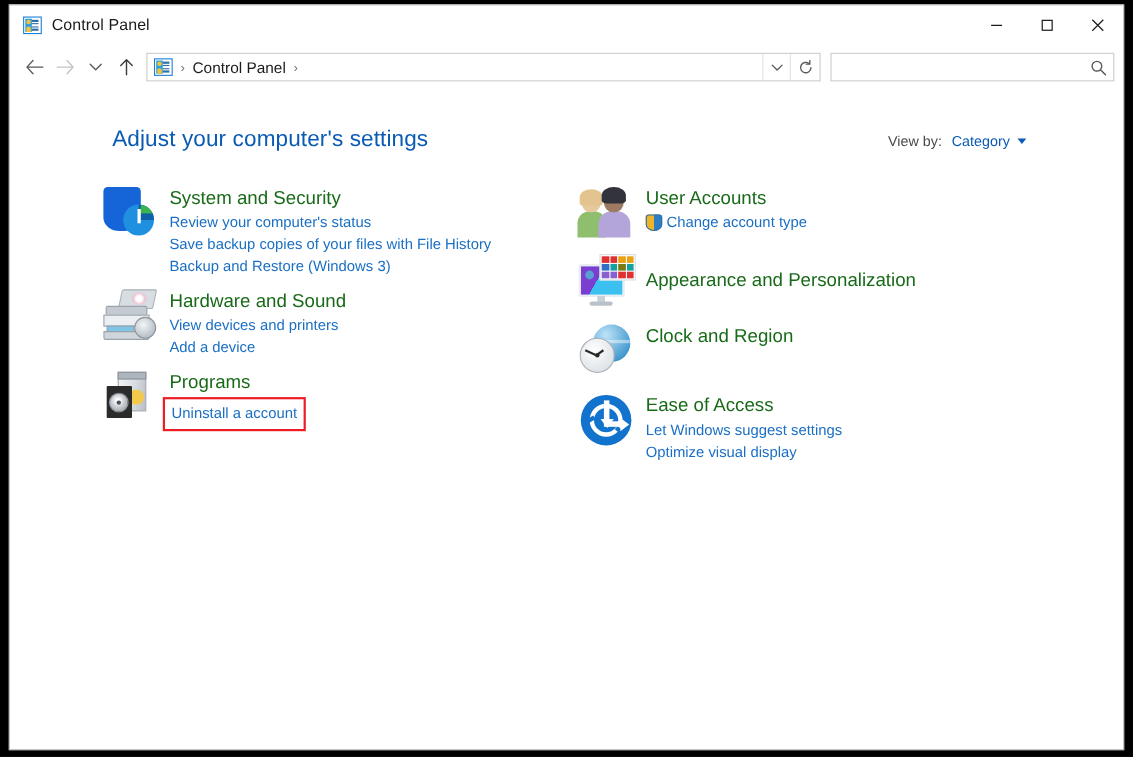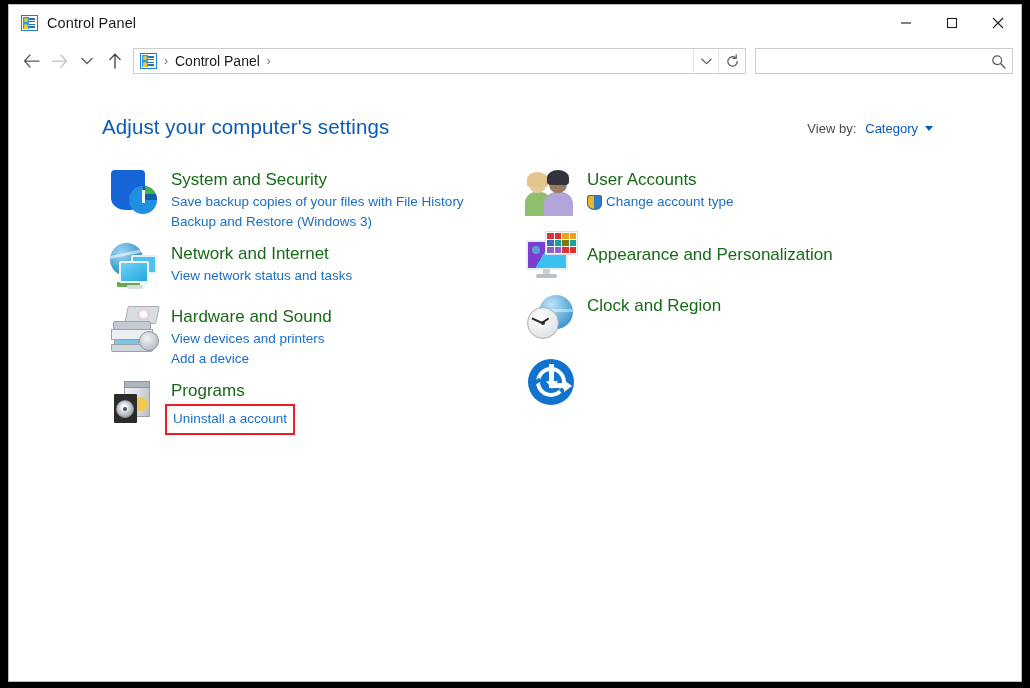--- a/index.html
+++ b/index.html
@@ -232,21 +232,21 @@
 
   #columns {
     position: absolute;
     left: 0; right: 0;
     top: 86px;
   }
   .column {
     position: absolute;
     top: 0;
   }
-  #col-left  { left: 100px;  width: 420px; }
+  #col-left  { left: 83px;  width: 420px; }
   #col-right { left: 516px; width: 420px; }
 
   .category {
     display: flex;
     align-items: flex-start;
     margin-bottom: 9px;
   }
   .cat-icon {
     width: 54px;
     height: 54px;
@@ -820,38 +820,26 @@
           <div class="cat-icon ic-shield-pie">
             <div class="sh"></div>
             <div class="pie">
                 <div class="sliceA"></div>
                 <div class="sliceB"></div>
                 <div class="notch"></div>
               </div>
           </div>
           <div class="cat-body">
             <div class="cat-title">System and Security</div>
+            <a class="cat-link">Review your computer's status</a>
             <a class="cat-link">Save backup copies of your files with File History</a>
             <a class="cat-link">Backup and Restore (Windows 3)</a>
           </div>
         </div>
 
-        <div class="category">
-          <div class="cat-icon ic-network">
-            <div class="globe"></div>
-            <div class="mon2"></div>
-            <div class="stand"></div>
-            <div class="mon1"></div>
-            <div class="base"></div>
-          </div>
-          <div class="cat-body">
-            <div class="cat-title">Network and Internet</div>
-            <a class="cat-link">View network status and tasks</a>
-          </div>
-        </div>
 
         <div class="category">
           <div class="cat-icon ic-printer">
             <div class="lid"></div>
             <div class="disc"></div>
             <div class="top"></div>
             <div class="mid"></div>
             <div class="paper"></div>
             <div class="bottom"></div>
             <div class="drum"></div>
@@ -947,18 +935,23 @@
             <div class="inner"></div>
             <div class="core"></div>
             <div class="gap1"></div>
             <div class="gap2"></div>
             <div class="gap3"></div>
             <div class="arrD"></div>
             <div class="arrDh"></div>
             <div class="arrR"></div>
             <div class="arrRh"></div>
           </div>
+          <div class="cat-body">
+            <div class="cat-title">Ease of Access</div>
+            <a class="cat-link">Let Windows suggest settings</a>
+            <a class="cat-link">Optimize visual display</a>
+          </div>
         </div>
 
       </div>
     </div>
   </div>
 </div>
 
 </body></html>

